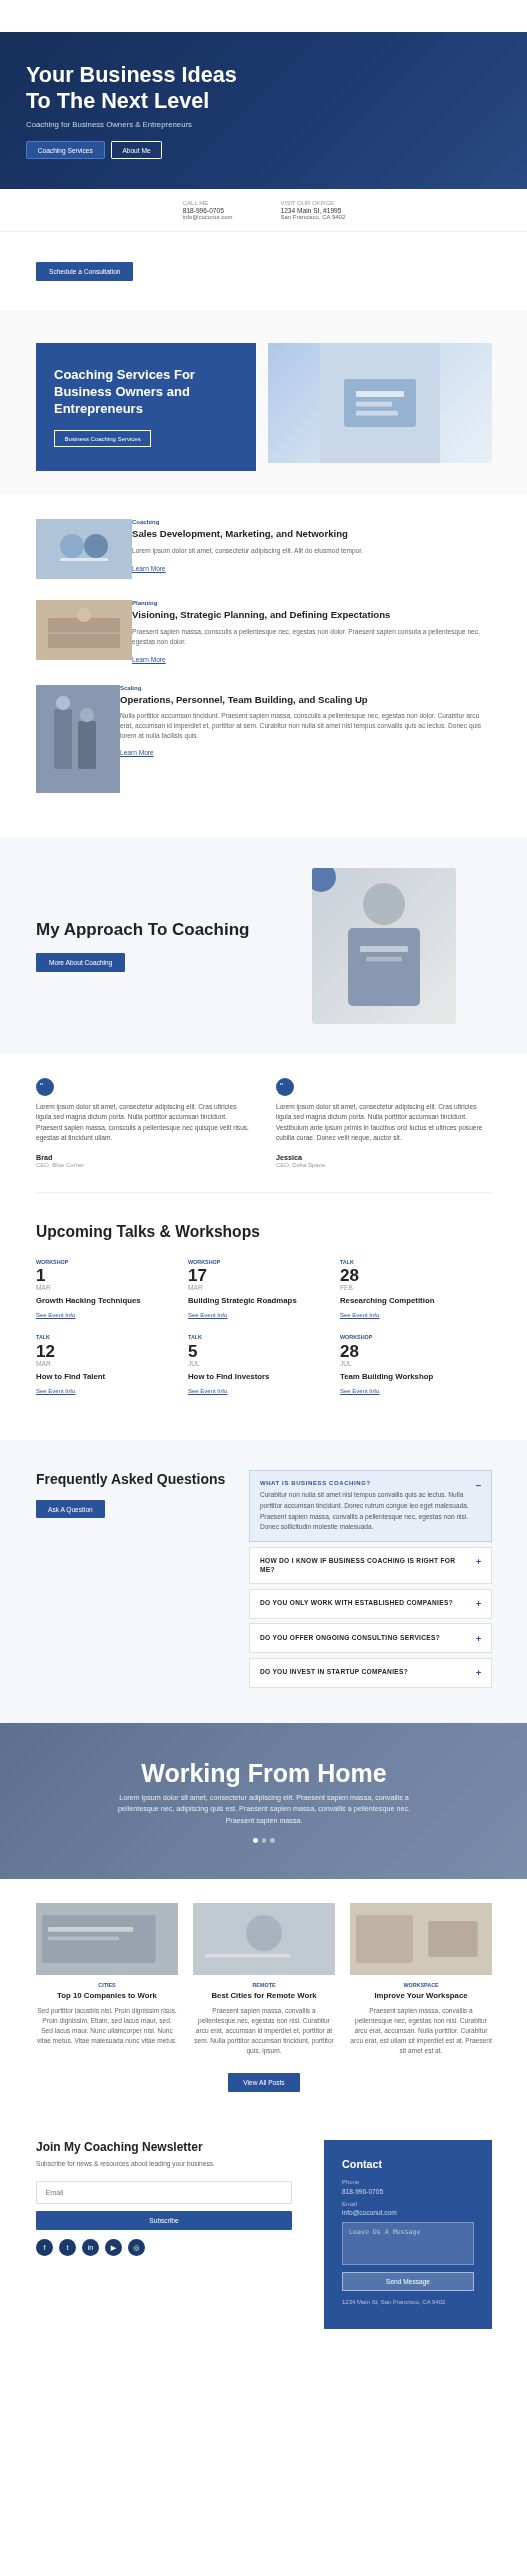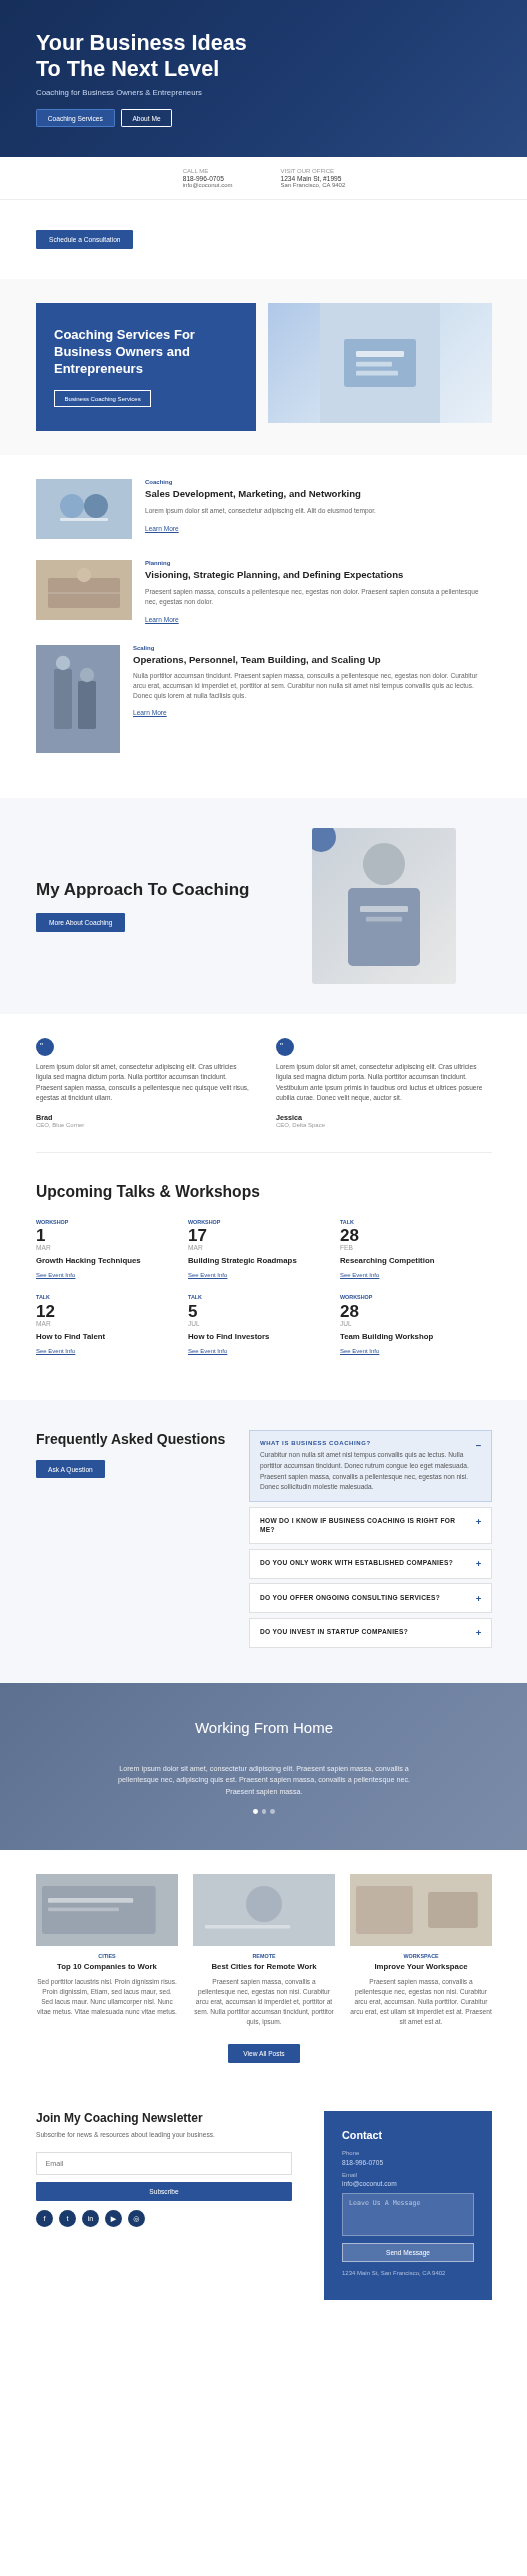--- a/index.html
+++ b/index.html
@@ -3,22 +3,23 @@
   <meta charset="utf-8">
   <style>
     * { box-sizing: border-box; margin: 0; padding: 0; }
     body { font-family: Arial, sans-serif; width: 528px; background: #fff; color: #333; }
 
     
     .hero {
       position: relative;
       background: linear-gradient(135deg, #1a3a6b 0%, #2a5298 50%, #4a7bc8 100%);
       min-height: 132px;
-      padding: 30px 36px;
+      padding: 30px 26px;
       overflow: hidden;
+      margin-top: 32px;
     }
     .hero-overlay {
       position: absolute; top: 0; left: 0; right: 0; bottom: 0;
       background: rgba(20, 40, 80, 0.6);
     }
     .hero-content { position: relative; z-index: 1; max-width: 240px; }
     .hero-title { color: #fff; font-size: 21.6px; font-weight: bold; line-height: 1.2; margin-bottom: 6px; }
     .hero-subtitle { color: #c8d8f0; font-size: 7.8px; margin-bottom: 12px; }
     .hero-buttons { display: flex; gap: 6px; }
     .btn-primary { background: #2a5298; color: #fff; border: 1.2px solid #4a7bc8; padding: 4.8px 10.8px; font-size: 6.6px; cursor: pointer; border-radius: 1.2px; }
@@ -34,29 +35,29 @@
     .contact-value { font-size: 6.6px; color: #333; }
     .contact-sub { font-size: 6px; color: #666; }
 
     
     .push-section { padding: 30px 36px; background: #fff; }
     .push-text { font-size: 13px; font-weight: 500; color: #222; line-height: 1.4; max-width: 336px; margin-bottom: 15px; }
     .btn-schedule { background: #2a5298; color: #fff; border: none; padding: 6px 13px; font-size: 6.6px; cursor: pointer; border-radius: 1.2px; }
 
     
     .coaching-section { padding: 24px 36px; background: #f9f9f9; }
-    .coaching-inner { display: flex; gap: 12px; align-items: stretch; }
+    .coaching-inner { display: flex; gap: 12px; align-items: stretch; margin-top: 8px; }
     .coaching-blue { background: #2a5298; padding: 24px 18px; min-width: 180px; color: #fff; }
     .coaching-blue-title { font-size: 13px; font-weight: bold; line-height: 1.3; margin-bottom: 12px; }
     .btn-coaching { background: transparent; color: #fff; border: 1.2px solid #fff; padding: 4.8px 9.6px; font-size: 6px; cursor: pointer; }
     .coaching-img-placeholder { width: 100%; height: 120px; background: linear-gradient(135deg, #b0c8e8 0%, #d0e0f0 50%, #e8f0f8 100%); display: flex; align-items: center; justify-content: center; }
 
     
     .services-section { padding: 24px 36px; background: #fff; }
-    .service-item { display: flex; gap: 13px; margin-bottom: 21px; align-items: flex-start; }
+    .service-item { display: flex; gap: 0; margin-bottom: 21px; align-items: flex-start; }
     .service-img-placeholder { width: 96px; height: 60px; flex-shrink: 0; background: linear-gradient(135deg, #b0c8e8, #d0e4f0); }
     .service-tag { font-size: 6px; color: #2a5298; font-weight: bold; margin-bottom: 3px; }
     .service-title { font-size: 9.6px; font-weight: bold; color: #222; margin-bottom: 4.8px; line-height: 1.3; }
     .service-desc { font-size: 6.6px; color: #666; line-height: 1.5; margin-bottom: 6px; }
     .learn-more { font-size: 6.6px; color: #2a5298; text-decoration: underline; cursor: pointer; }
 
     
     .approach-section { padding: 30px 36px; background: #f5f7fa; display: flex; gap: 24px; align-items: center; }
     .approach-left { flex: 1; }
     .approach-title { font-size: 17px; font-weight: bold; color: #222; line-height: 1.3; margin-bottom: 12px; }
@@ -97,21 +98,21 @@
     .faq-question { font-size: 6.6px; font-weight: bold; color: #222; line-height: 1.4; text-transform: uppercase; letter-spacing: 0.3px; flex: 1; padding-right: 6px; }
     .faq-answer { font-size: 6.6px; color: #555; line-height: 1.6; margin-top: 4.8px; }
     .faq-toggle { color: #2a5298; font-size: 9.6px; font-weight: bold; flex-shrink: 0; }
     .faq-top { font-size: 6px; font-weight: bold; color: #2a5298; text-transform: uppercase; letter-spacing: 0.6px; margin-bottom: 4.8px; }
     .faq-first { background: #e8eef8; border-color: #c0d0e8; }
 
     
     .wfh-section { position: relative; padding: 36px 36px; background: linear-gradient(135deg, #8090a8 0%, #a0b0c8 50%, #b8c8d8 100%); color: #fff; text-align: center; }
     .wfh-overlay { position: absolute; top: 0; left: 0; right: 0; bottom: 0; background: rgba(60, 80, 120, 0.5); }
     .wfh-content { position: relative; z-index: 1; }
-    .wfh-title { font-size: 15px; font-weight: normal; margin-bottom: 27px; }
+    .wfh-title { font-size: 25px; font-weight: bold; margin-bottom: 4px; }
     .wfh-text { font-size: 7.2px; color: rgba(255,255,255,0.85); line-height: 1.6; max-width: 300px; margin: 0 auto 12px; }
     .wfh-dots { display: flex; justify-content: center; gap: 3.6px; }
     .wfh-dot { width: 4.8px; height: 4.8px; border-radius: 50%; background: rgba(255,255,255,0.5); cursor: pointer; }
     .wfh-dot.active { background: #fff; }
 
     
     .blog-section { padding: 24px 36px; background: #fff; }
     .blog-grid { display: flex; gap: 15px; margin-bottom: 18px; }
     .blog-item { flex: 1; text-align: center; }
     .blog-img-placeholder { width: 100%; height: 72px; background: linear-gradient(135deg, #c0c8d0, #d8e0e8); margin-bottom: 7.2px; }

